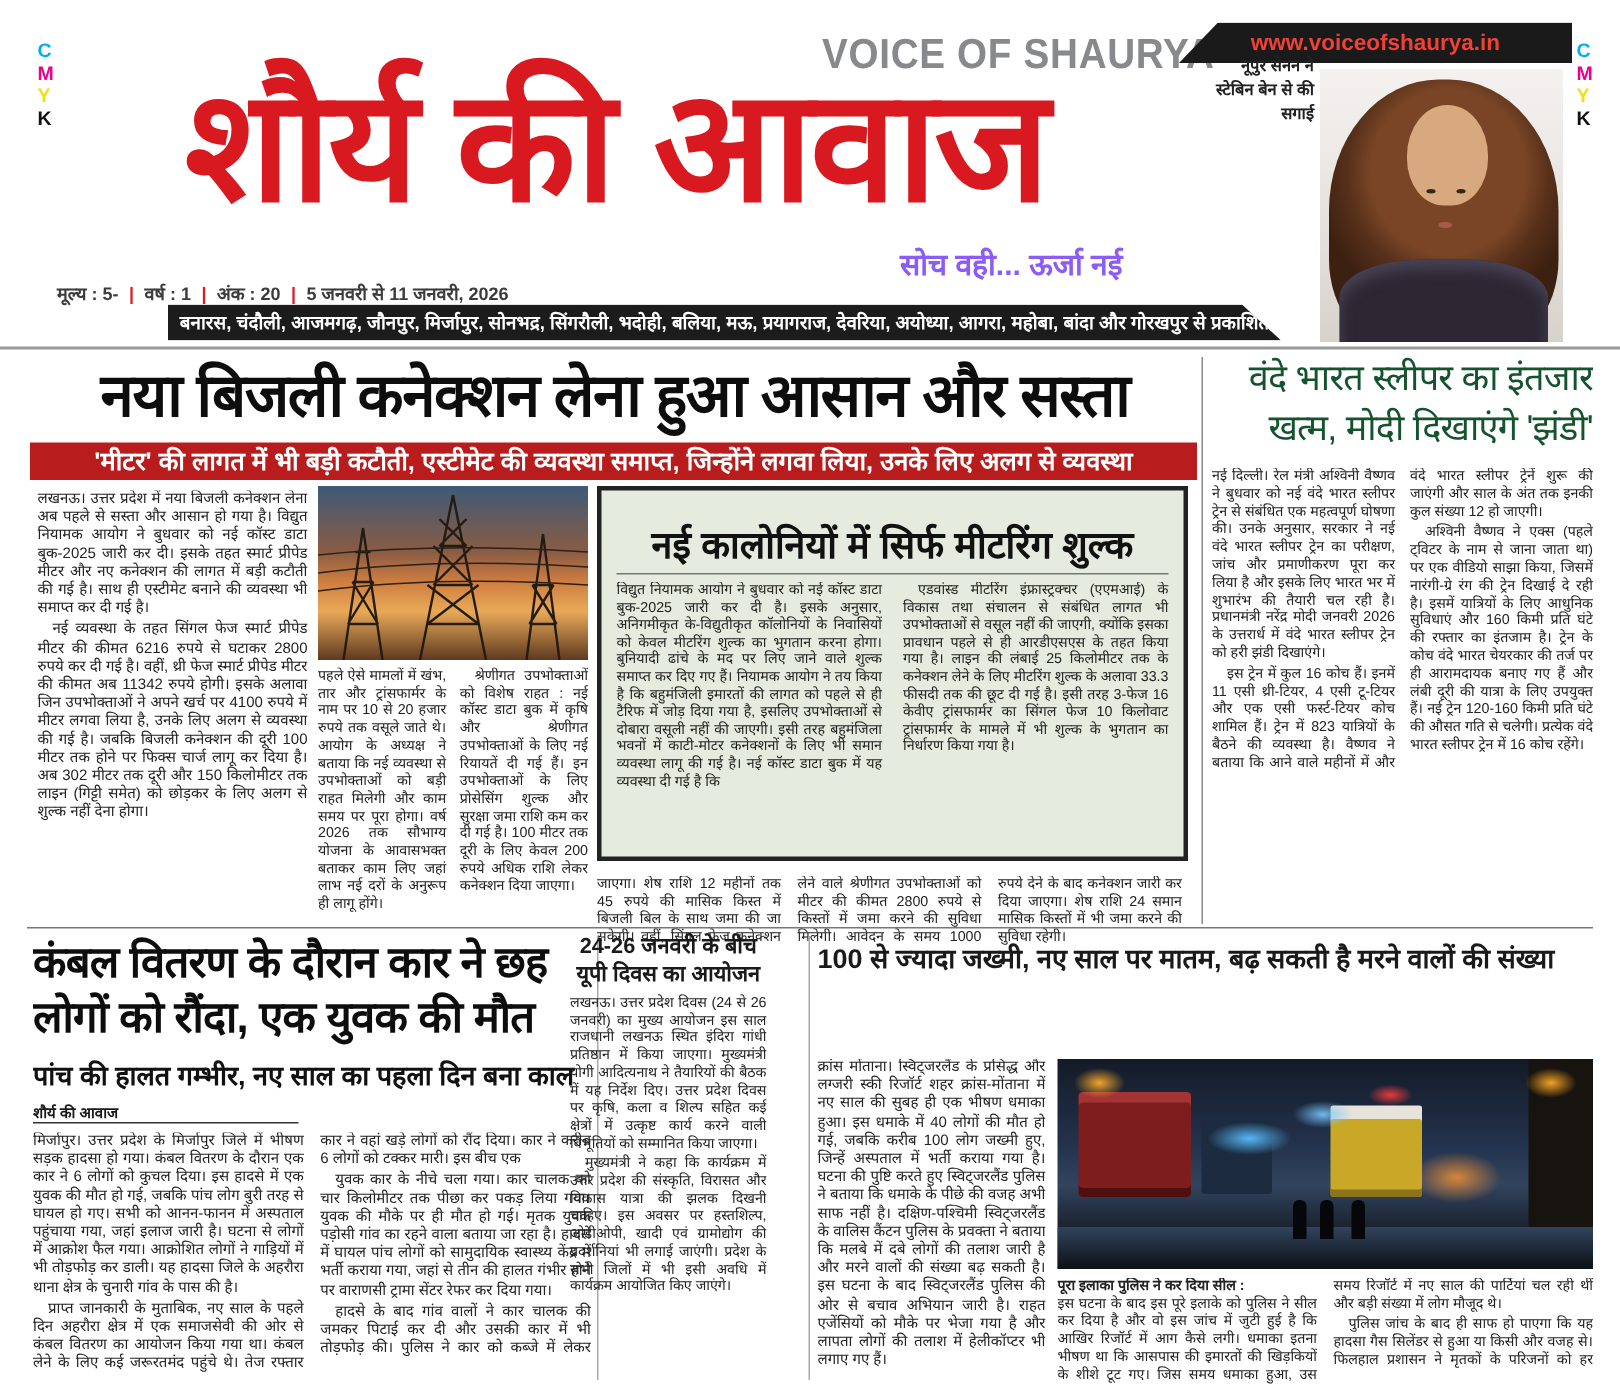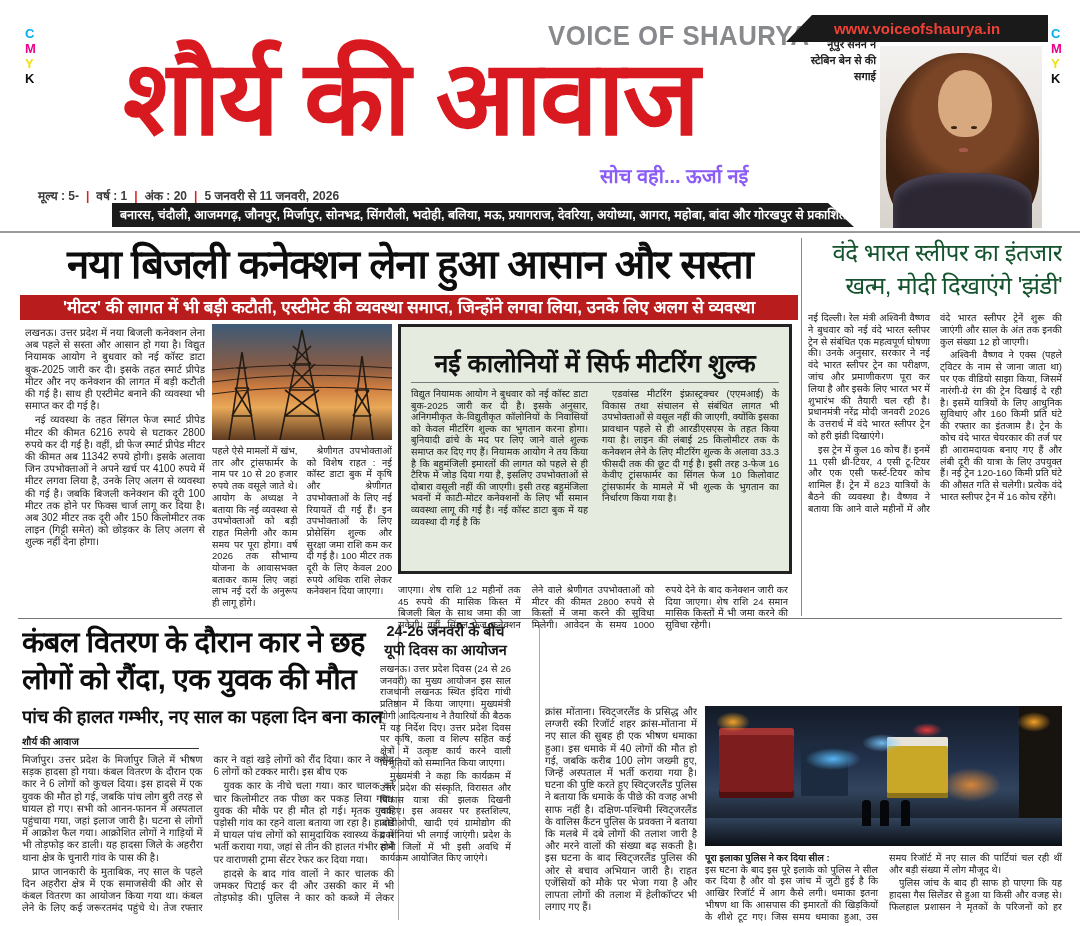--- a/index.html
+++ b/index.html
@@ -223,20 +223,21 @@
 
   <div class="updiwas">
     <div class="updiwas-headline">24-26 जनवरी के बीच यूपी दिवस का आयोजन</div>
     <div class="updiwas-body body-text">
         <p>लखनऊ। उत्तर प्रदेश दिवस (24 से 26 जनवरी) का मुख्य आयोजन इस साल राजधानी लखनऊ स्थित इंदिरा गांधी प्रतिष्ठान में किया जाएगा। मुख्यमंत्री योगी आदित्यनाथ ने तैयारियों की बैठक में यह निर्देश दिए। उत्तर प्रदेश दिवस पर कृषि, कला व शिल्प सहित कई क्षेत्रों में उत्कृष्ट कार्य करने वाली विभूतियों को सम्मानित किया जाएगा।</p>
         <p>मुख्यमंत्री ने कहा कि कार्यक्रम में उत्तर प्रदेश की संस्कृति, विरासत और विकास यात्रा की झलक दिखनी चाहिए। इस अवसर पर हस्तशिल्प, ओडीओपी, खादी एवं ग्रामोद्योग की प्रदर्शनियां भी लगाई जाएंगी। प्रदेश के सभी जिलों में भी इसी अवधि में कार्यक्रम आयोजित किए जाएंगे।</p>
       </div>
   </div>
 
   <div class="swiss">
+    <div class="swiss-subhead">100 से ज्यादा जख्मी, नए साल पर मातम, बढ़ सकती है मरने वालों की संख्या</div>
     <div class="swiss-col1 body-text">
         <p>क्रांस मोंताना। स्विट्जरलैंड के प्रसिद्ध और लग्जरी स्की रिजॉर्ट शहर क्रांस-मोंताना में नए साल की सुबह ही एक भीषण धमाका हुआ। इस धमाके में 40 लोगों की मौत हो गई, जबकि करीब 100 लोग जख्मी हुए, जिन्हें अस्पताल में भर्ती कराया गया है। घटना की पुष्टि करते हुए स्विट्जरलैंड पुलिस ने बताया कि धमाके के पीछे की वजह अभी साफ नहीं है। दक्षिण-पश्चिमी स्विट्जरलैंड के वालिस कैंटन पुलिस के प्रवक्ता ने बताया कि मलबे में दबे लोगों की तलाश जारी है और मरने वालों की संख्या बढ़ सकती है। इस घटना के बाद स्विट्जरलैंड पुलिस की ओर से बचाव अभियान जारी है। राहत एजेंसियों को मौके पर भेजा गया है और लापता लोगों की तलाश में हेलीकॉप्टर भी लगाए गए हैं।</p>
       </div>
     <div class="swiss-photo">
       <div class="ep ep-bldg"></div>
       <div class="ep ep-truck"></div>
       <div class="ep ep-van"></div>
       <div class="ep ep-amb"></div>
       <div class="ep ep-road"></div>
       <div class="glow b1"></div>

